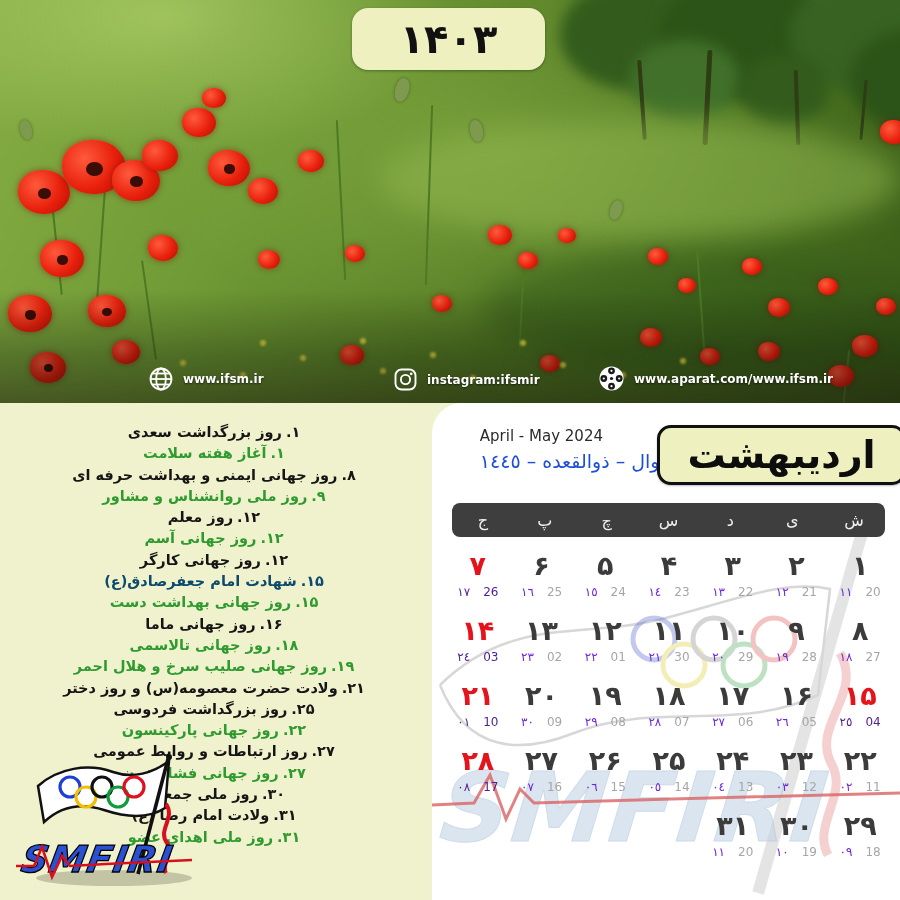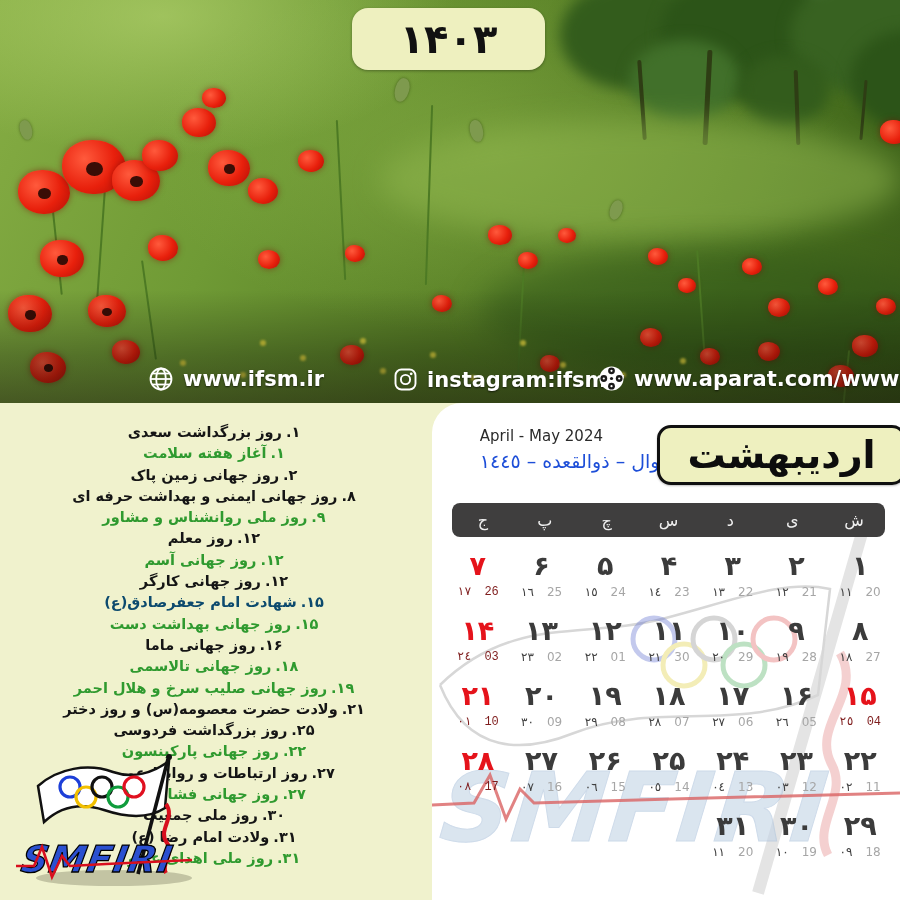--- a/index.html
+++ b/index.html
@@ -25,21 +25,21 @@
   .speck{position:absolute;border-radius:50%;background:#d8d23e;filter:blur(1px);}
   .photo-shade{position:absolute;inset:0;
       background:linear-gradient(180deg,rgba(0,0,0,0) 72%,rgba(0,0,0,.28) 88%,rgba(20,15,10,.5) 100%);}
 
   .year-badge{position:absolute;left:352px;top:8px;width:193px;height:62px;
       background:#eef0bf;border-radius:16px;display:flex;align-items:center;justify-content:center;
       box-shadow:0 1px 3px rgba(0,0,0,.35);}
   .year-badge span{font-size:40px;font-weight:bold;color:#111;}
 
   .photo-footer-item{position:absolute;bottom:11px;display:flex;align-items:center;gap:9px;
-      color:#fff;font-weight:bold;font-size:21px;text-shadow:0 1px 2px rgba(0,0,0,.6);}
+      color:#fff;font-weight:bold;font-size:12px;text-shadow:0 1px 2px rgba(0,0,0,.6);}
   .f-icon{display:inline-flex;}
 
   
   .bottom{position:absolute;left:0;top:403px;width:900px;height:497px;background:#f0f2cd;}
 
   
   .events-panel{position:absolute;left:0;top:0;width:432px;height:497px;}
   .events{position:absolute;top:19px;right:12px;left:8px;direction:rtl;text-align:center;}
   .ev{font-size:14.5px;font-weight:bold;line-height:21.3px;white-space:nowrap;color:#151515;}
   .ev.green{color:#2f9a2f;}
@@ -65,24 +65,24 @@
 
   .weekday-bar{position:absolute;left:20px;right:15px;top:100px;height:34px;background:#3f3e3e;
       border-radius:8px;display:flex;direction:rtl;align-items:center;}
   .wd{flex:1;text-align:center;color:#efefef;font-size:16px;}
 
   .grid{position:absolute;left:14px;right:8px;top:145px;display:grid;
       grid-template-columns:repeat(7,1fr);grid-auto-rows:65px;direction:rtl;}
   .cell{text-align:center;}
   .jnum{font-size:27px;font-weight:bold;color:#3b3b3b;line-height:36px;}
   .subs{display:flex;direction:ltr;justify-content:center;gap:13px;font-size:12px;line-height:16px;}
-  .subs .h{color:#404040;}
+  .subs .h{color:#6d28d9;}
   .subs .g{color:#a6a6a6;}
   .cell.red .jnum{color:#e5131b;}
-  .cell.red .subs .h,.cell.red .subs .g{color:#7f1d1d;font-family:Liberation Mono, monospace;}
+  .cell.red .subs .h,.cell.red .subs .g{color:#4c1d95;}
 </style>
 </head>
 <body>
 
 <div class="page">
 
   <div class="photo">
     <div id="decor">
         <div class="blob" style="left:600px;top:-10px;width:70px;height:50px;background:#cfe3ee;opacity:0.8;filter:blur(8px)"></div>
         <div class="blob" style="left:760px;top:-15px;width:90px;height:55px;background:#dbeaf2;opacity:0.8;filter:blur(8px)"></div>
@@ -224,21 +224,20 @@
       <span>www.aparat.com/www.ifsm.ir</span>
     </div>
   </div>
 
   <div class="bottom">
 
     <div class="events-panel">
       <div class="events" id="events">
           <div class="ev black"><span class="ev-num">۱.</span><span>روز بزرگداشت سعدی</span></div>
           <div class="ev green"><span class="ev-num">۱.</span><span>آغاز هفته سلامت</span></div>
-          <div class="ev black"><span class="ev-num">۲.</span><span>روز جهانی زمین پاک</span></div>
           <div class="ev black"><span class="ev-num">۸.</span><span>روز جهانی ایمنی و بهداشت حرفه ای</span></div>
           <div class="ev green"><span class="ev-num">۹.</span><span>روز ملی روانشناس و مشاور</span></div>
           <div class="ev black"><span class="ev-num">۱۲.</span><span>روز معلم</span></div>
           <div class="ev green"><span class="ev-num">۱۲.</span><span>روز جهانی آسم</span></div>
           <div class="ev black"><span class="ev-num">۱۲.</span><span>روز جهانی کارگر</span></div>
           <div class="ev red"><span class="ev-num">۱۵.</span><span>شهادت امام جعفرصادق(ع)</span></div>
           <div class="ev green"><span class="ev-num">۱۵.</span><span>روز جهانی بهداشت دست</span></div>
           <div class="ev black"><span class="ev-num">۱۶.</span><span>روز جهانی ماما</span></div>
           <div class="ev green"><span class="ev-num">۱۸.</span><span>روز جهانی تالاسمی</span></div>
           <div class="ev green"><span class="ev-num">۱۹.</span><span>روز جهانی صلیب سرخ و هلال احمر</span></div>

